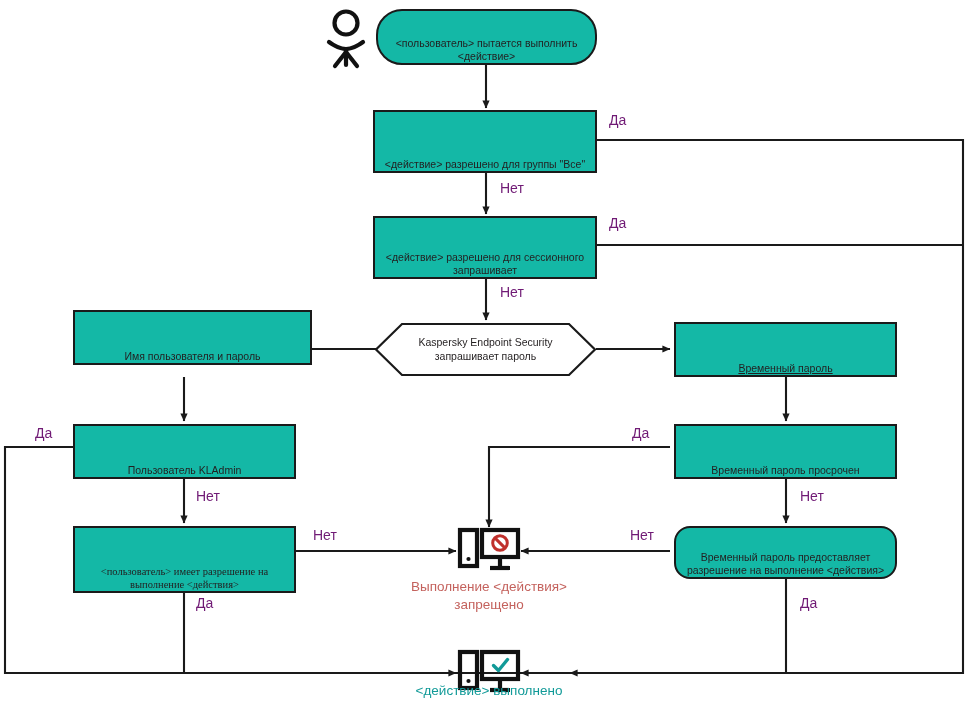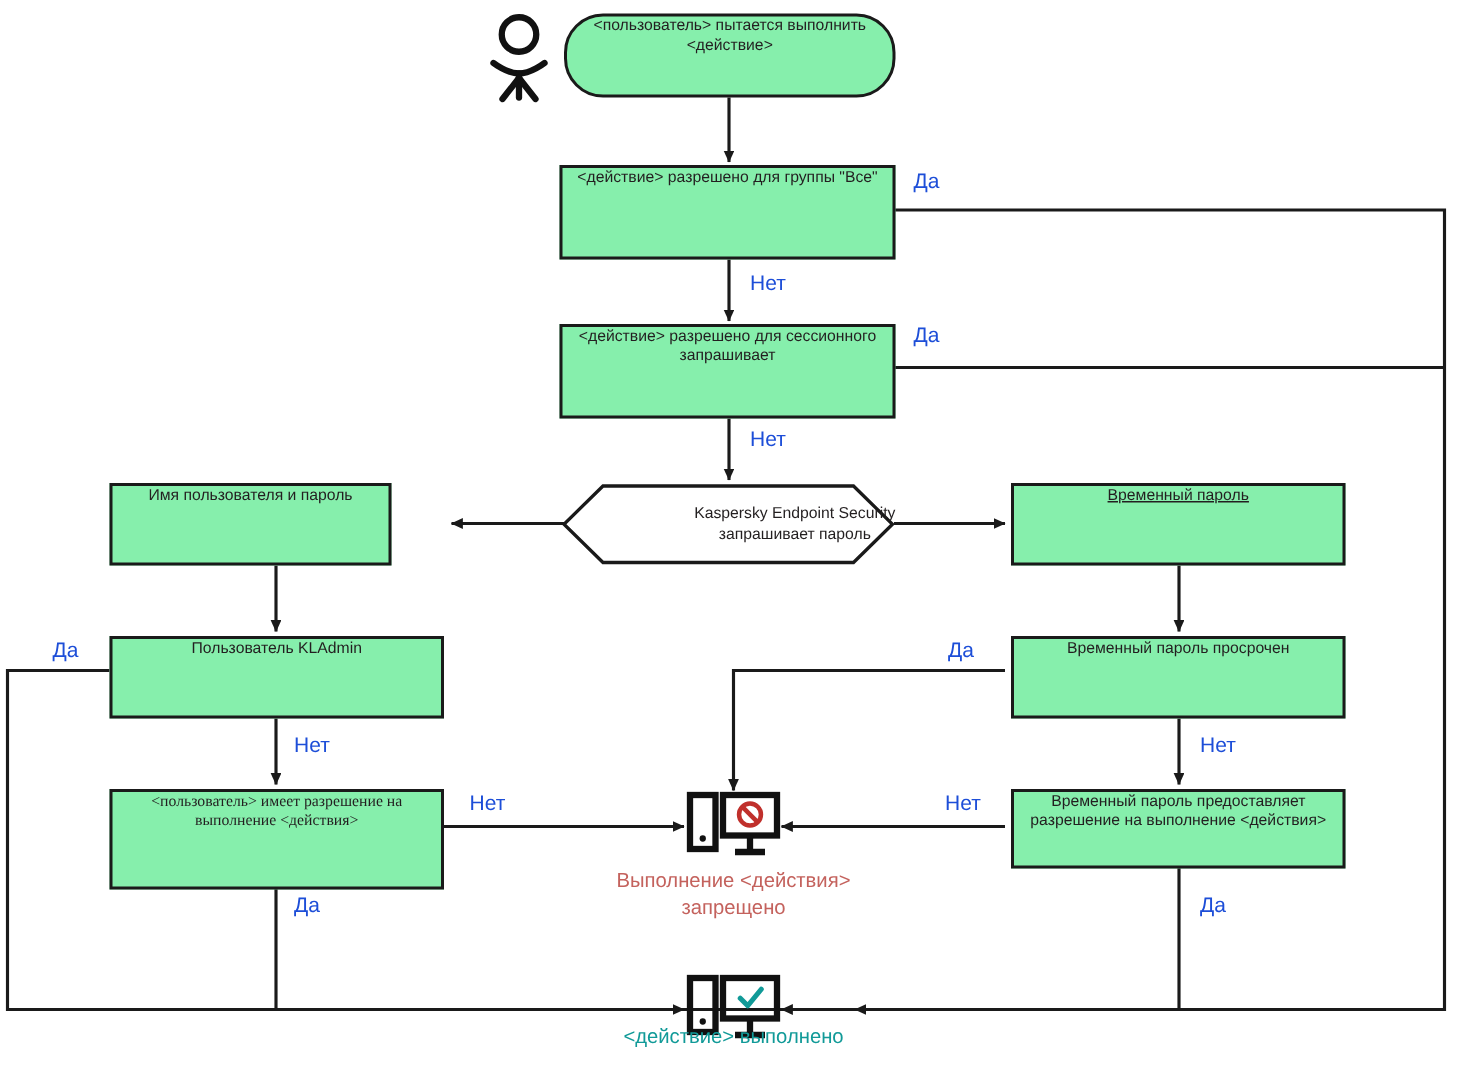--- a/index.html
+++ b/index.html
@@ -23,25 +23,25 @@
     left: 0;
     top: 0;
     width: 975px;
     height: 722px;
     pointer-events: none;
   }
   .node {
     position: absolute;
     box-sizing: border-box;
     display: flex;
-    align-items: flex-start;
+    align-items: flex-end;
     justify-content: center;
     text-align: center;
     color: #231f20;
-    background: #86efac;
+    background: #14b8a6;
     z-index: 2;
   }
   .node .txt {
     display: block;
     line-height: 1.25;
     padding: 0 6px;
   }
   .box {
     border: 2px solid #1a1a1a;
     font-size: 10.5px;
@@ -56,30 +56,30 @@
     z-index: 2;
   }
   .hexwrap .hexlabel {
     position: absolute;
     left: 0;
     top: 0;
     width: 100%;
     height: 100%;
     display: flex;
     align-items: center;
-    justify-content: flex-end;
+    justify-content: center;
     text-align: center;
     font-size: 10.5px;
     color: #231f20;
     line-height: 1.25;
   }
   .edgelabel {
     position: absolute;
     font-size: 14px;
-    color: #1d4ed8;
+    color: #701a75;
     z-index: 3;
     white-space: nowrap;
     background: transparent;
   }
   .termlabel {
     position: absolute;
     text-align: center;
     font-size: 13.5px;
     line-height: 1.3;
     z-index: 3;
@@ -181,21 +181,21 @@
       <polygon points="28,2 195,2 221,27.5 195,53 28,53 2,27.5" fill="#ffffff" stroke="#1a1a1a" stroke-width="2.2"></polygon>
     </svg>
     <div class="hexlabel">
       <span>
         <span>Kaspersky Endpoint Security</span><br>
         <span>запрашивает пароль</span>
       </span>
     </div>
   </div>
 
-  <div class="node box" style="left:73px; top:322px; width:188px; height:55px;">
+  <div class="node box" style="left:73px; top:310px; width:239px; height:55px;">
     <span class="txt">Имя пользователя и пароль</span>
   </div>
 
   <div class="node box" style="left:674px; top:322px; width:223px; height:55px;text-decoration:underline;">
     <span class="txt">Временный пароль</span>
   </div>
 
   <div class="node box" style="left:674px; top:424px; width:223px; height:55px;">
     <span class="txt">Временный пароль просрочен</span>
   </div>
@@ -204,21 +204,21 @@
     <span class="txt">Пользователь KLAdmin</span>
   </div>
 
   <div class="node box" style="left:73px; top:526px; width:223px; height:67px;font-family:Liberation Serif, serif;">
     <span class="txt">
       <span>&lt;пользователь&gt; имеет разрешение на</span><br>
       <span>выполнение &lt;действия&gt;</span>
     </span>
   </div>
 
-  <div class="node box" style="left:674px; top:526px; width:223px; height:53px;">
+  <div class="node box" style="left:674px; top:526px; width:223px; height:53px;border-radius:16px;">
     <span class="txt">
       <span>Временный пароль предоставляет</span><br>
       <span>разрешение на выполнение &lt;действия&gt;</span>
     </span>
   </div>
 
   <div class="iconwrap" style="left:457px; top:527px; width:64px; height:48px;">
     <svg width="64" height="48" viewBox="0 0 64 48">
 
       <rect x="3" y="3" width="17" height="36" fill="none" stroke="#111111" stroke-width="4.2"></rect>

